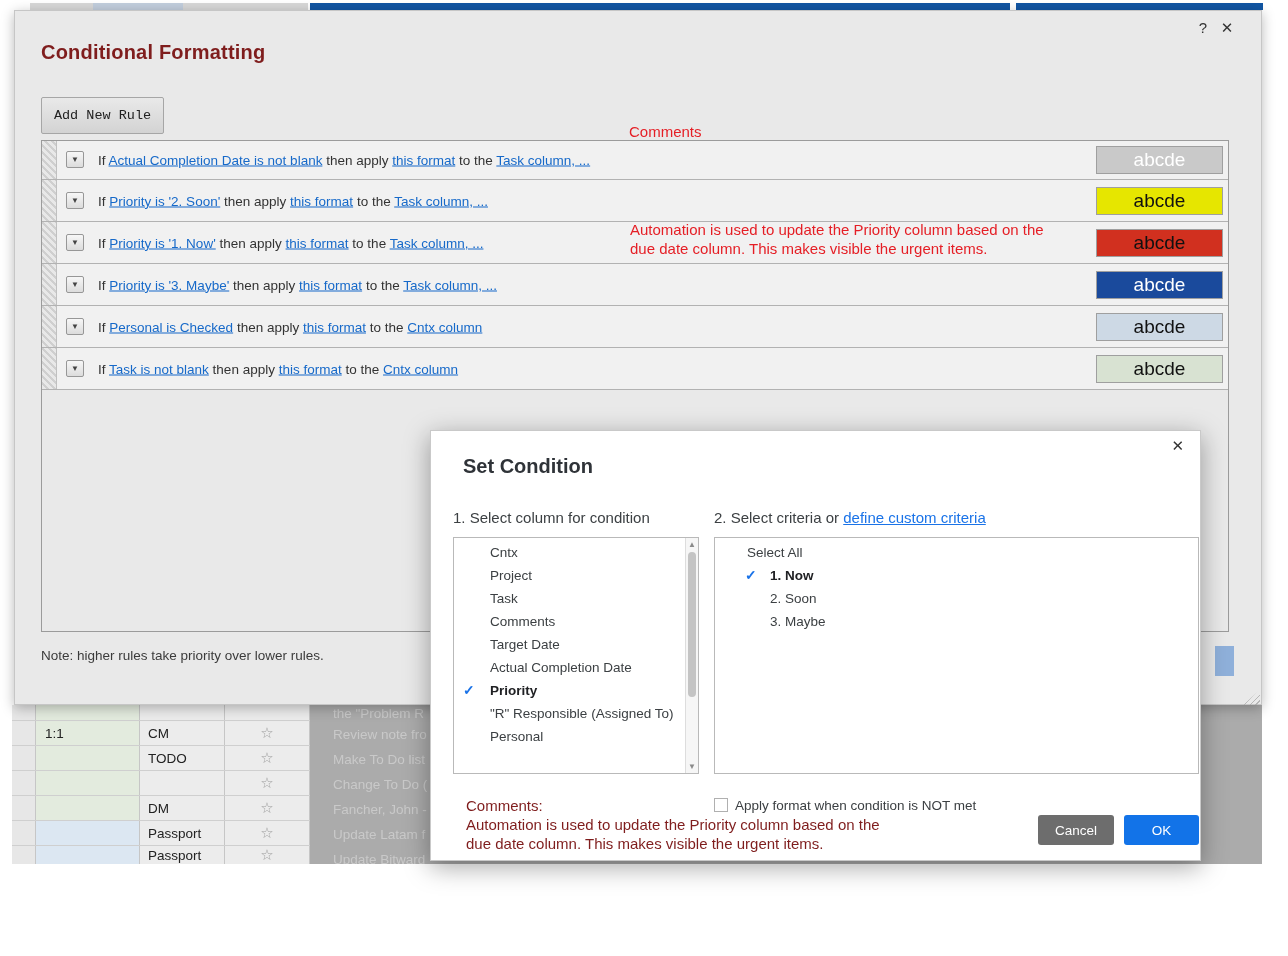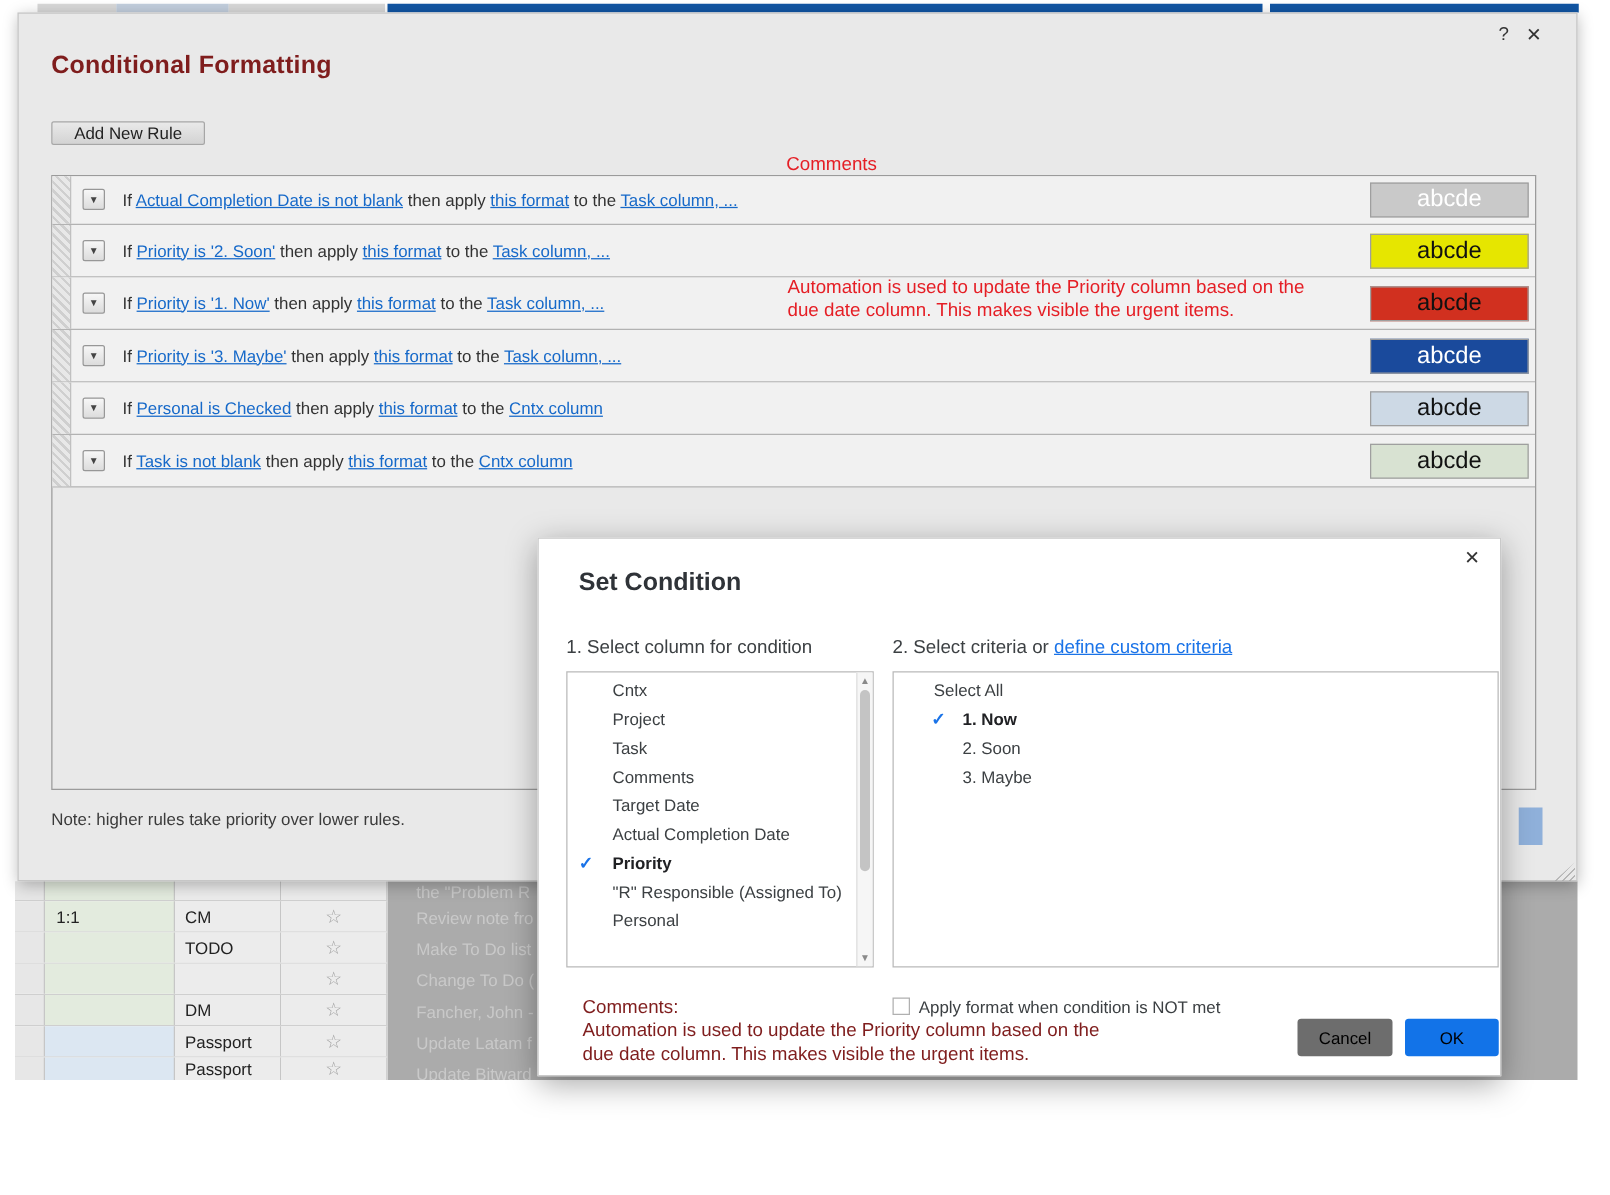--- a/index.html
+++ b/index.html
@@ -9,23 +9,23 @@
   
   .tabstrip { position:absolute; top:3px; height:7px; z-index:1; }
 
   
   .cf-dialog { position:absolute; left:14px; top:10px; width:1248px; height:695px;
     background:#e9e9e9; border:1px solid #c6c6c6; box-shadow:0 3px 12px rgba(0,0,0,.28); z-index:20; }
   .cf-title { position:absolute; left:26px; top:30px; font-size:20px; font-weight:bold; color:#7f1d1d; letter-spacing:.2px; }
   .win-btn { position:absolute; top:8px; font-size:15px; color:#333; cursor:pointer; width:16px; text-align:center; }
   .cf-help { right:50px; }
   .cf-close { right:26px; }
-  .btn-addrule { position:absolute; left:26px; top:86px; width:123px; height:19px;
+  .btn-addrule { position:absolute; left:26px; top:86px; width:123px; height:37px;
     background:linear-gradient(#e9e9e9,#d3d3d3); border:1px solid #a6a6a6; border-radius:2px;
-    font-size:13.5px; color:#222; font-family:Liberation Sans, sans-serif; }
+    font-size:13.5px; color:#222; font-family:Liberation Mono, monospace; }
   .red-note { position:absolute; color:#e51e25; font-size:15px; line-height:19px; z-index:5; }
   .cf-comments-label { left:614px; top:111px; }
   .cf-priority-note { left:615px; top:209px; }
 
   .rules-box { position:absolute; left:26px; top:129px; width:1188px; height:492px;
     border:1px solid #9b9b9b; background:#e9e9e9; }
   .rule-row { position:relative; width:100%; background:#f1f1f1; border-bottom:1px solid #b2b2b2; }
   .rule-row .hatch { position:absolute; left:0; top:0; bottom:0; width:15px;
     background:repeating-linear-gradient(45deg,#e8e8e8 0 3px,#cfcfcf 3px 5px); border-right:1px solid #c0c0c0; }
   .dd-btn { position:absolute; left:24px; top:50%; margin-top:-9px; width:18px; height:17px;
@@ -73,21 +73,21 @@
   .lb-cols .chk { left:9px; }
   .lb-crit .chk { left:30px; }
   .sbar { position:absolute; right:0; top:0; bottom:0; width:13px; background:#f6f6f6; border-left:1px solid #ddd; }
   .sbar .arr { position:absolute; left:0; width:12px; text-align:center; font-size:8px; color:#8a8a8a; }
   .sbar .up { top:2px; } .sbar .dn { bottom:2px; }
   .sbar .thumb { position:absolute; left:2px; top:14px; width:8px; height:145px; background:#c4c4c4; border-radius:4px; }
   .sc-comments { position:absolute; left:35px; top:365px; color:#7f1d1d; font-size:15px; line-height:19px; }
   .sc-cb { position:absolute; left:283px; top:367px; width:14px; height:14px; border:1px solid #b0b0b0; background:#fff; cursor:pointer; }
   .sc-cb-label { position:absolute; left:304px; top:367px; font-size:13.5px; color:#3c4043; }
   .sc-btn { position:absolute; top:384px; height:30px; border:none; border-radius:3px; font-size:13.5px;
-    color:#000000; font-family:"Liberation Sans",sans-serif; cursor:pointer; }
+    color:#ffffff; font-family:"Liberation Sans",sans-serif; cursor:pointer; }
   .btn-cancel { left:607px; width:76px; background:#6d6d6d; }
   .btn-ok { left:693px; width:75px; background:#1273e8; }
 </style>
 </head>
 <body>
 
 <div class="page">
 
   <div class="tabstrip" style="left:30px;width:63px;background:#d8d8d8;"></div>
   <div class="tabstrip" style="left:93px;width:90px;background:#c2cedd;"></div>

